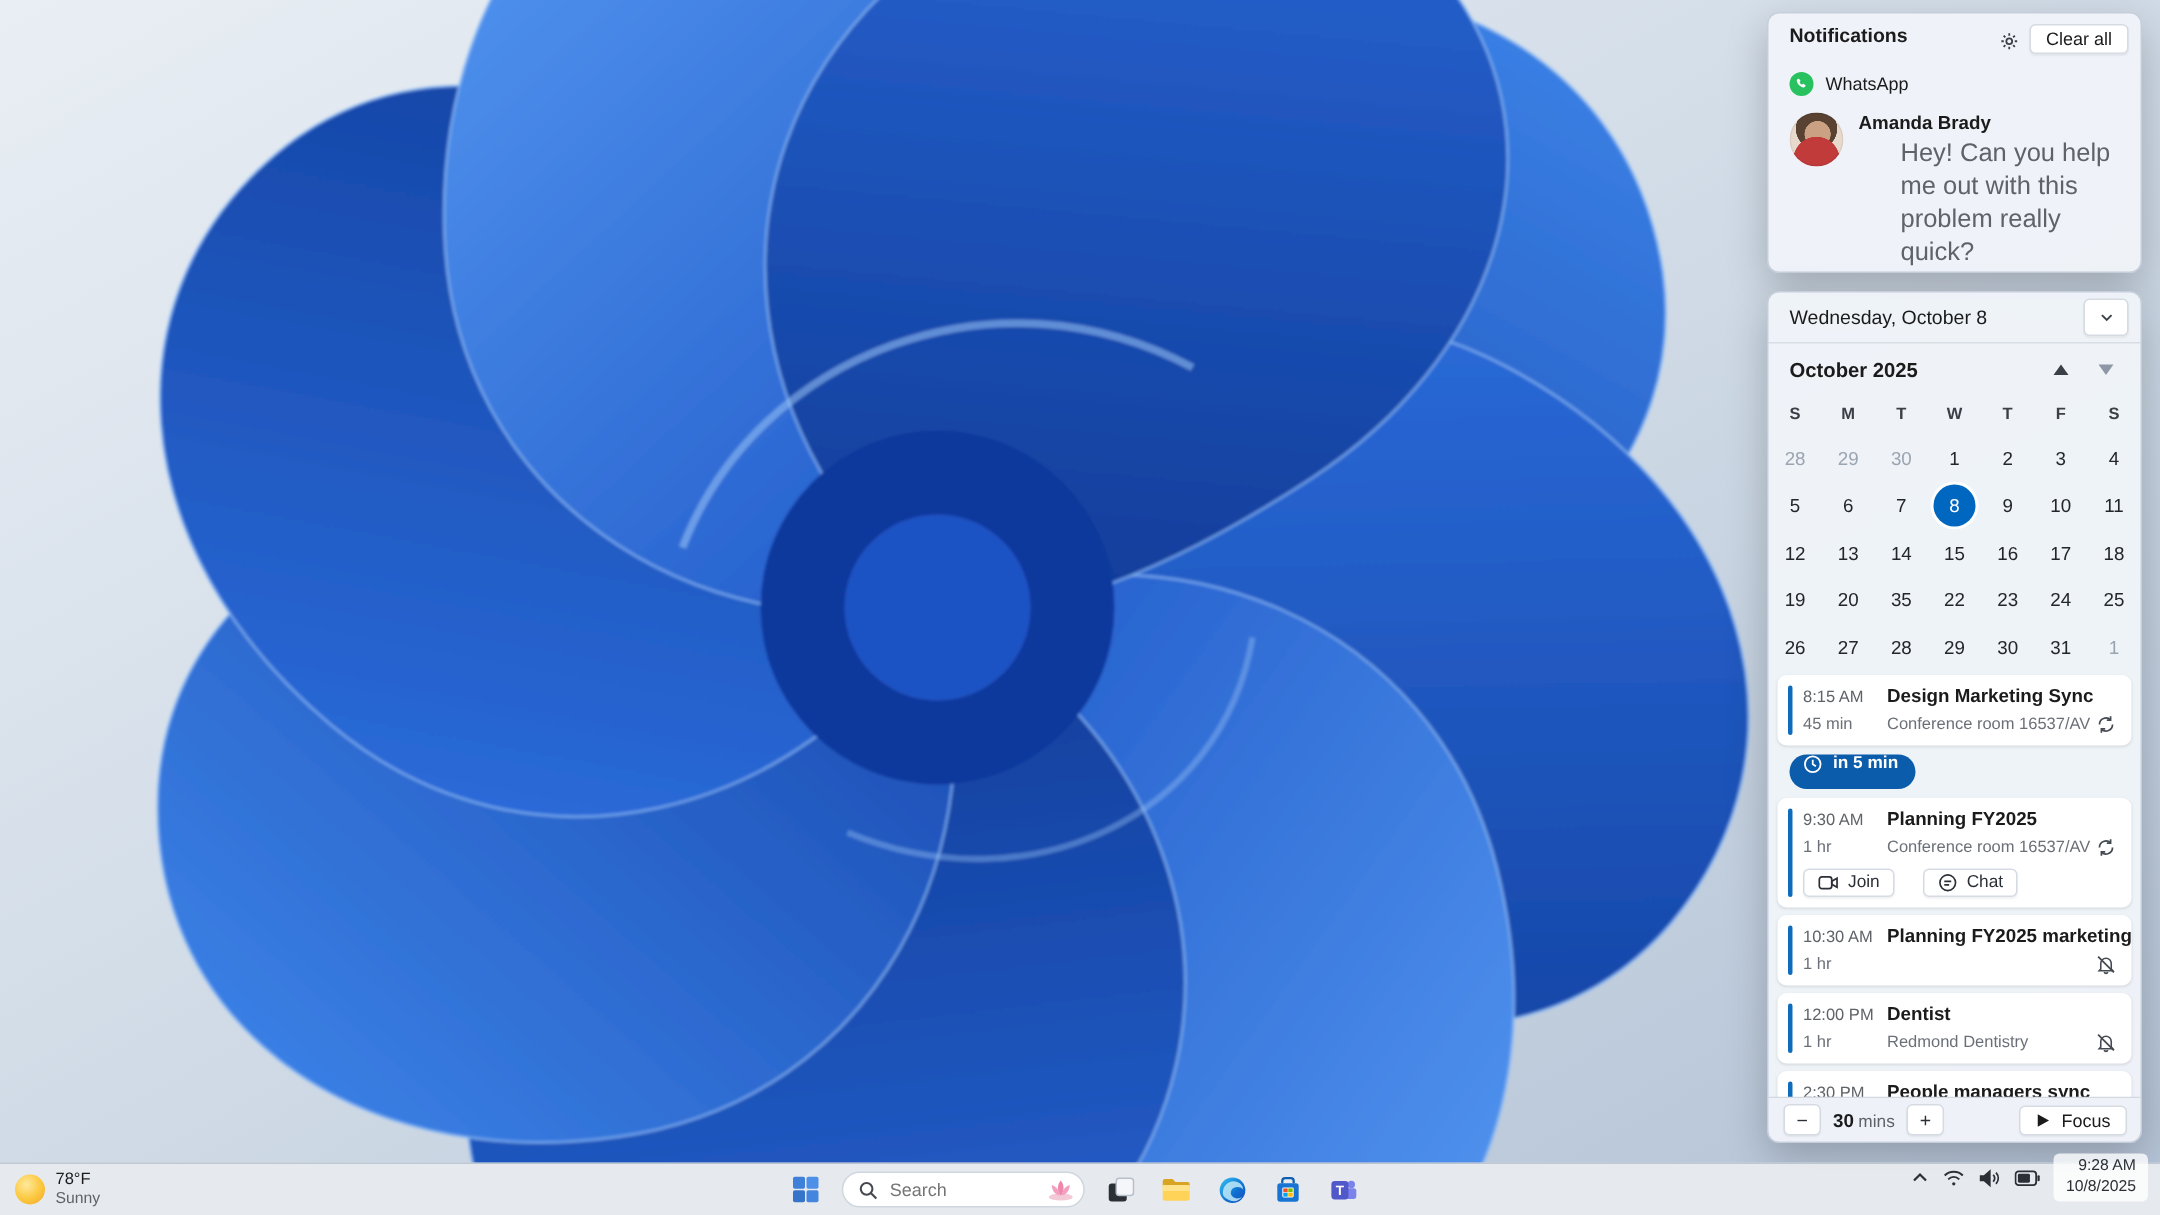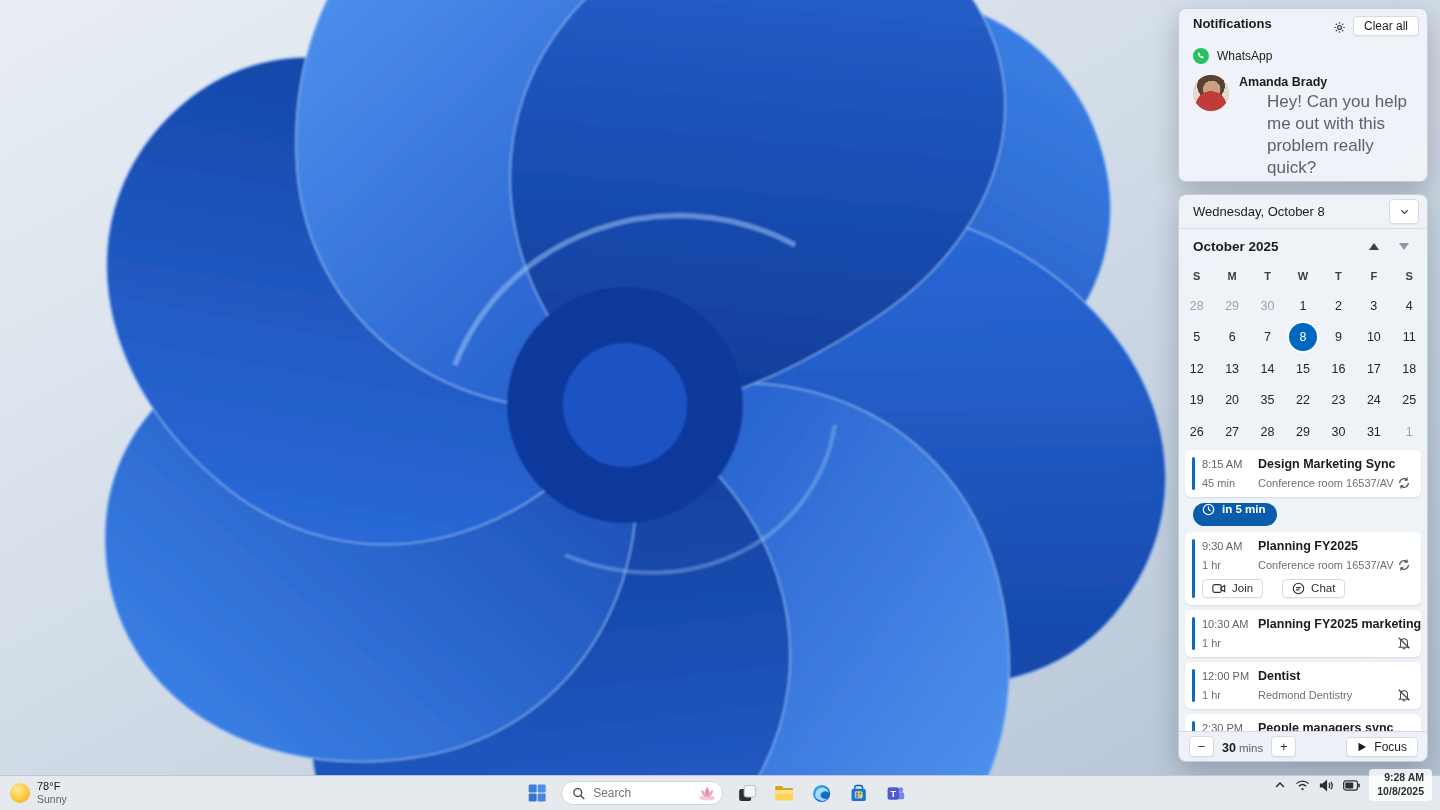--- a/index.html
+++ b/index.html
@@ -100,21 +100,21 @@
     background:radial-gradient(circle at 38% 34%,#ffe99c,#fbc73c 55%,#f0a22a);}
   .weather-temp{font-size:11px;line-height:1.2;}
   .weather-cond{font-size:10.5px;color:#5f6368;line-height:1.2;}
   .tb-center{position:absolute;left:50%;top:0;height:34px;transform:translateX(-51%);
     display:flex;align-items:center;gap:11px;}
   .tb-icon{width:26px;height:26px;display:flex;align-items:center;justify-content:center;border-radius:4px;}
   .search-pill{width:162px;height:24px;background:#fff;border:1px solid #cfd6e0;border-radius:12px;
     display:flex;align-items:center;gap:6px;padding:0 5px 0 10px;box-sizing:border-box;}
   .search-pill input{border:none;outline:none;flex:1;font-size:12px;color:#5f6368;background:transparent;
     font-family:"Liberation Sans",sans-serif;min-width:0;}
-  .tray{position:absolute;right:8px;top:0;height:18px;display:flex;align-items:center;gap:9px;color:#2b2f36;font-weight:bold;}
+  .tray{position:absolute;right:8px;top:0;height:18px;display:flex;align-items:center;gap:9px;color:#2b2f36;}
   .clock{background:rgba(255,255,255,.78);border-radius:4px;padding:2px 8px;text-align:right;
     font-size:10.5px;line-height:1.3;}
 </style>
 </head>
 <body>
 
 <div class="screen">
 
   <svg class="wallpaper" viewBox="0 0 1440 776" preserveAspectRatio="none">
     <defs>

